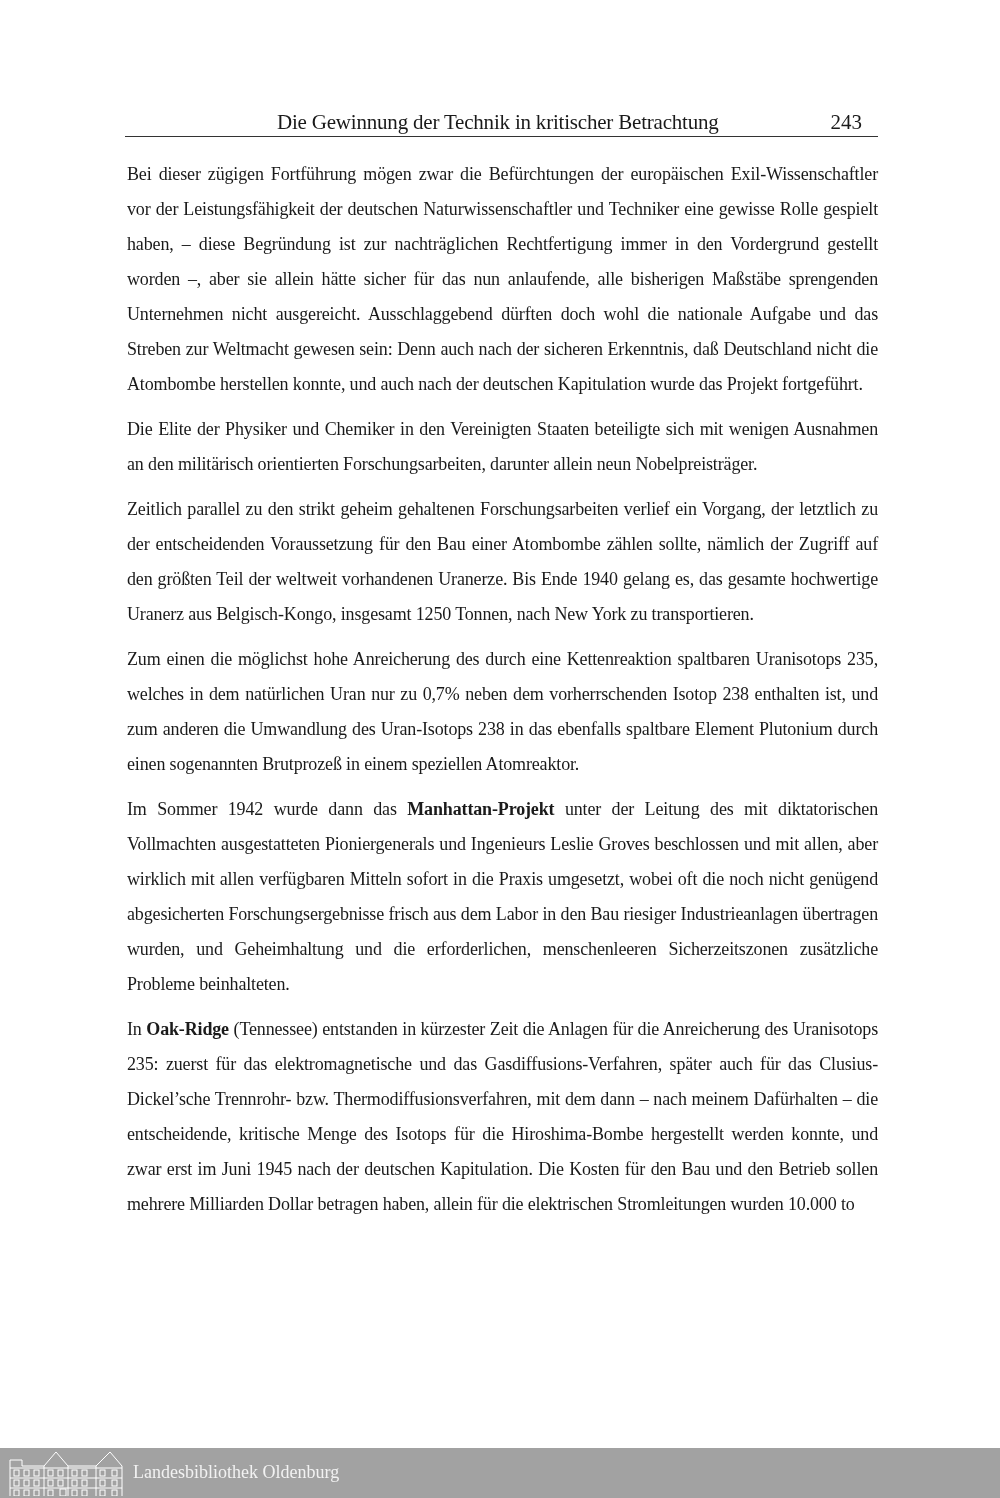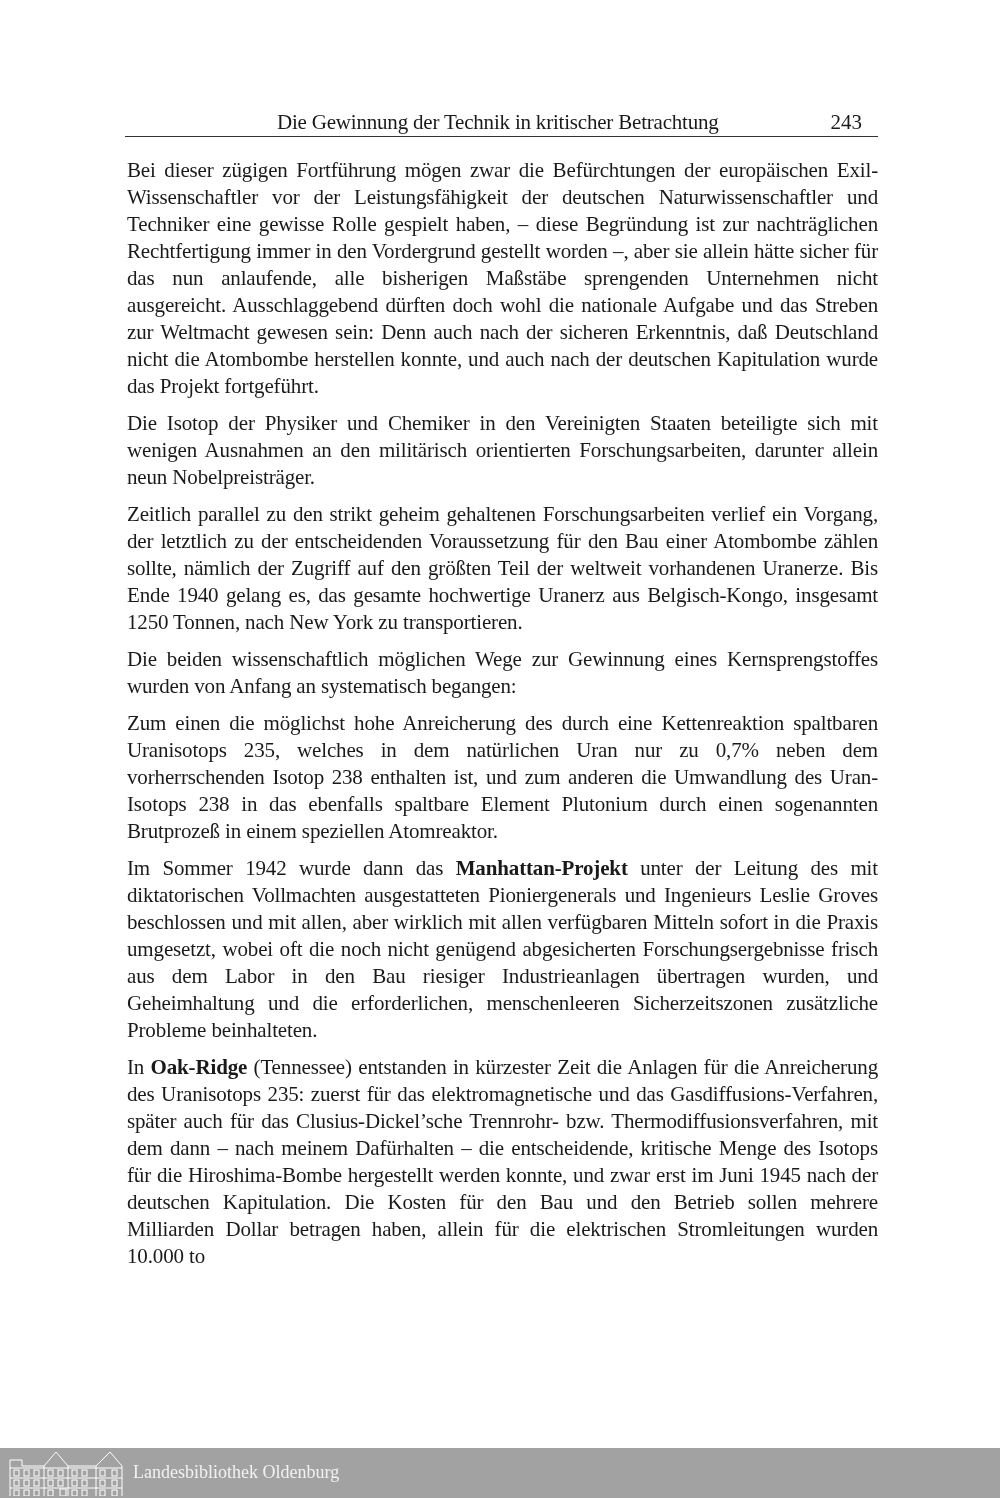--- a/index.html
+++ b/index.html
@@ -3,43 +3,42 @@
 <meta charset="utf-8">
 <style>
   html, body { margin:0; padding:0; }
   body { width:1000px; height:1498px; background:#ffffff; position:relative; overflow:hidden;
          font-family:"Liberation Serif", "DejaVu Serif", serif; color:#1a1a1a; }
   .page { position:absolute; left:0; top:0; width:1000px; height:1448px; }
   .running-head { position:absolute; left:125px; top:106px; width:753px; height:30px; }
   .running-title { position:absolute; left:152px; top:4px; font-size:21px; letter-spacing:-0.2px; }
   .page-number { position:absolute; right:16px; top:4px; font-size:21px; }
   .head-rule { position:absolute; left:125px; top:136px; width:753px; height:1px; background:#333; }
-  .body-text { position:absolute; left:127px; top:157px; width:751px; font-size:21px; line-height:27px;
+  .body-text { position:absolute; left:127px; top:157px; width:751px; font-size:18px; line-height:35px;
                text-align:justify; hyphens:manual; letter-spacing:-0.15px; }
   .body-text p { margin:0 0 10px 0; }
   .body-text b { font-weight:bold; }
   .footer { position:absolute; left:0; top:1448px; width:1000px; height:50px; background:#a2a2a2; }
   .logo { position:absolute; left:8px; top:2px; width:116px; height:46px; }
   .footer-label { position:absolute; left:133px; top:14px; color:#f2f2f2; font-size:18px;text-align:right; }
 </style>
 </head>
 <body>
 
 <div class="page">
   <div class="running-head">
     <span class="running-title">Die Gewinnung der Technik in kritischer Betrachtung</span>
     <span class="page-number">243</span>
   </div>
   <div class="head-rule"></div>
 
   <div class="body-text">
     <p>Bei dieser zügigen Fortführung mögen zwar die Befürchtungen der europäischen Exil-Wissenschaftler vor der Leistungsfähigkeit der deutschen Naturwissenschaftler und Techniker eine gewisse Rolle gespielt haben, – diese Begründung ist zur nachträglichen Rechtfertigung immer in den Vordergrund gestellt worden –, aber sie allein hätte sicher für das nun anlaufende, alle bisherigen Maßstäbe sprengenden Unternehmen nicht ausgereicht. Ausschlaggebend dürften doch wohl die nationale Aufgabe und das Streben zur Weltmacht gewesen sein: Denn auch nach der sicheren Erkenntnis, daß Deutschland nicht die Atombombe herstellen konnte, und auch nach der deutschen Kapitulation wurde das Projekt fortgeführt.</p>
-    <p>Die Isotop der Physiker und Chemiker in den Vereinigten Staaten beteiligte sich mit wenigen Ausnahmen an den militärisch orientierten Forschungsarbeiten, darunter allein neun Nobelpreisträger.</p>
+    <p>Die Elite der Physiker und Chemiker in den Vereinigten Staaten beteiligte sich mit wenigen Ausnahmen an den militärisch orientierten Forschungsarbeiten, darunter allein neun Nobelpreisträger.</p>
     <p>Zeitlich parallel zu den strikt geheim gehaltenen Forschungsarbeiten verlief ein Vorgang, der letztlich zu der entscheidenden Voraussetzung für den Bau einer Atombombe zählen sollte, nämlich der Zugriff auf den größten Teil der weltweit vorhandenen Uranerze. Bis Ende 1940 gelang es, das gesamte hochwertige Uranerz aus Belgisch-Kongo, insgesamt 1250 Tonnen, nach New York zu transportieren.</p>
-    <p>Die beiden wissenschaftlich möglichen Wege zur Gewinnung eines Kernsprengstoffes wurden von Anfang an systematisch begangen:</p>
     <p>Zum einen die möglichst hohe Anreicherung des durch eine Kettenreaktion spaltbaren Uranisotops 235, welches in dem natürlichen Uran nur zu 0,7% neben dem vorherrschenden Isotop 238 enthalten ist, und zum anderen die Umwandlung des Uran-Isotops 238 in das ebenfalls spaltbare Element Plutonium durch einen sogenannten Brutprozeß in einem speziellen Atomreaktor.</p>
     <p><span>Im Sommer 1942 wurde dann das </span><b>Manhattan-Projekt</b><span> unter der Leitung des mit diktatorischen Vollmachten ausgestatteten Pioniergenerals und Ingenieurs Leslie Groves beschlossen und mit allen, aber wirklich mit allen verfügbaren Mitteln sofort in die Praxis umgesetzt, wobei oft die noch nicht genügend abgesicherten Forschungsergebnisse frisch aus dem Labor in den Bau riesiger Industrieanlagen übertragen wurden, und Geheimhaltung und die erforderlichen, menschenleeren Sicherzeitszonen zusätzliche Probleme beinhalteten.</span></p>
     <p><span>In </span><b>Oak-Ridge</b><span> (Tennessee) entstanden in kürzester Zeit die Anlagen für die Anreicherung des Uranisotops 235: zuerst für das elektromagnetische und das Gasdiffusions-Verfahren, später auch für das Clusius-Dickel’sche Trennrohr- bzw. Thermodiffusionsverfahren, mit dem dann – nach meinem Dafürhalten – die entscheidende, kritische Menge des Isotops für die Hiroshima-Bombe hergestellt werden konnte, und zwar erst im Juni 1945 nach der deutschen Kapitulation. Die Kosten für den Bau und den Betrieb sollen mehrere Milliarden Dollar betragen haben, allein für die elektrischen Stromleitungen wurden 10.000 to</span></p>
   </div>
 </div>
 
 <div class="footer">
   <svg class="logo" viewBox="0 0 116 46">
     <g fill="none" stroke="#ffffff" stroke-width="1">
       <path d="M2 46 V10 H14 V16 H36 L48 2 L60 16 H88 L102 2 L114 16 V46"></path>

